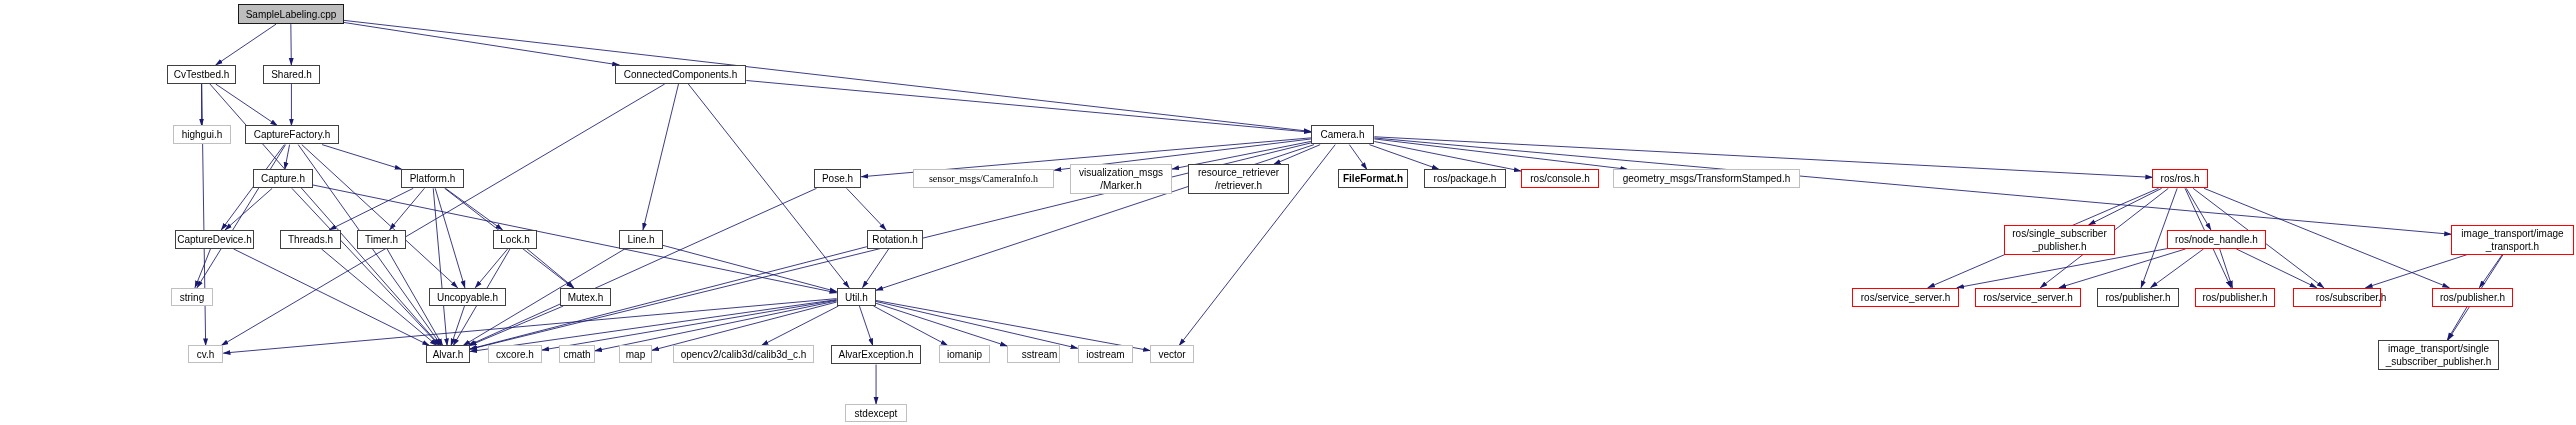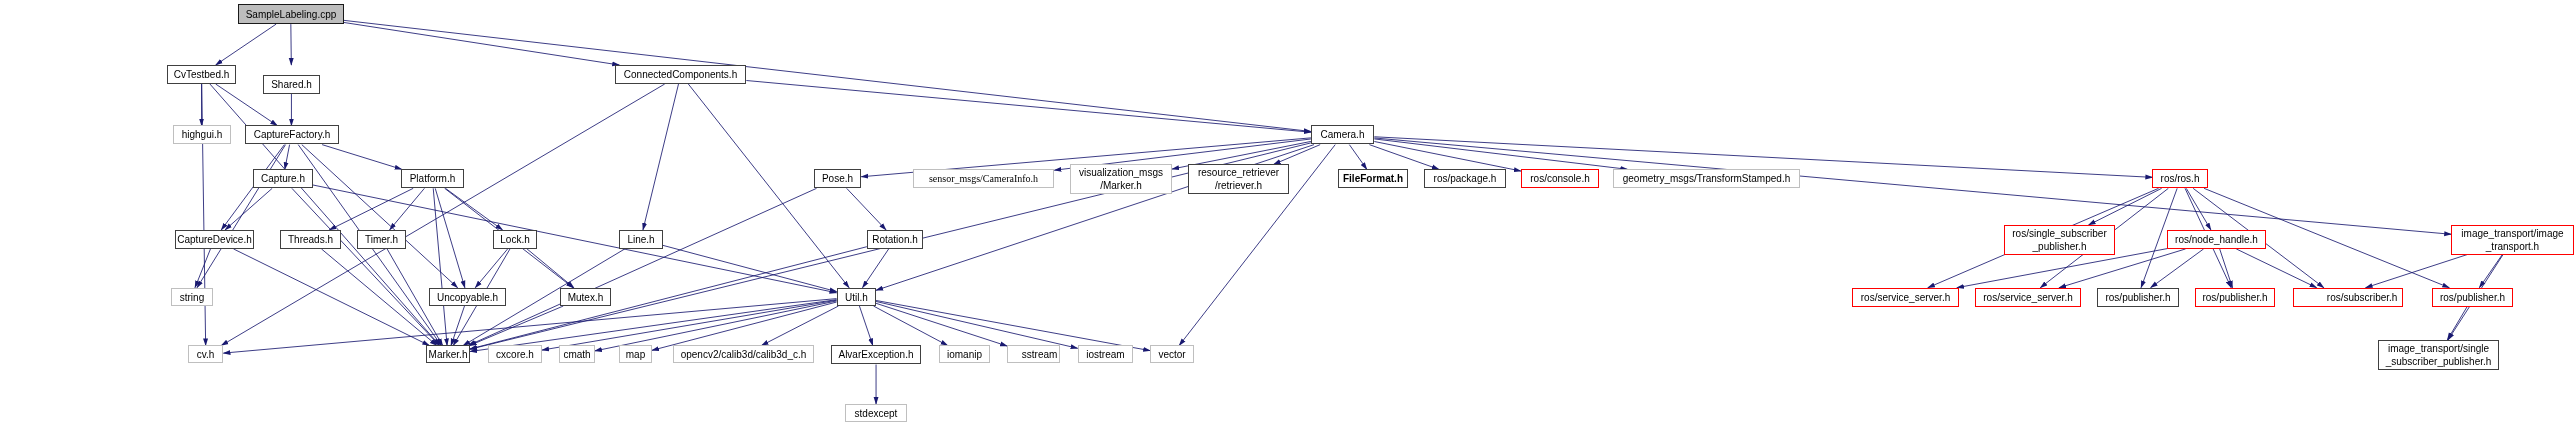--- a/index.html
+++ b/index.html
@@ -125,21 +125,21 @@
       <line x1="3126.560975609756" y1="353" x2="3051.439024390244" y2="408" stroke="#191970" stroke-width="1.2" marker-end="url(#arrow)"></line>
       <line x1="3149.4451219512193" y1="353" x2="3167.5548780487807" y2="408" stroke="#191970" stroke-width="1.2" marker-end="url(#arrow)"></line>
       <line x1="3172.987804878049" y1="353" x2="3287.012195121951" y2="408" stroke="#191970" stroke-width="1.2" marker-end="url(#arrow)"></line>
       <line x1="3500.5828220858893" y1="361" x2="3356.411042944785" y2="408" stroke="#191970" stroke-width="1.2" marker-end="url(#arrow)"></line>
       <line x1="3550.441717791411" y1="361" x2="3517.8588957055213" y2="408" stroke="#191970" stroke-width="1.2" marker-end="url(#arrow)"></line>
       <line x1="3551.4723926380366" y1="361" x2="3473.5276073619634" y2="482" stroke="#191970" stroke-width="1.2" marker-end="url(#arrow)"></line>
       <line x1="3500.4662576687115" y1="435" x2="3472.4969325153374" y2="482" stroke="#191970" stroke-width="1.2" marker-end="url(#arrow)"></line>
     </svg>
 <div class="node main" style="left: 238px; top: 4.2px; width: 106px; height: 20px;">SampleLabeling.cpp</div>
     <div class="node int" style="left: 167px; top: 65px; width: 69px; height: 19px;">CvTestbed.h</div>
-    <div class="node int" style="left: 263px; top: 65px; width: 57px; height: 19px; margin-top: 10px;">Shared.h</div>
+    <div class="node int" style="left: 263px; top: 65px; width: 57px; height: 19px;">Shared.h</div>
     <div class="node int" style="left: 615px; top: 65px; width: 131px; height: 19px;">ConnectedComponents.h</div>
     <div class="node ext" style="left: 173px; top: 125px; width: 58px; height: 19px;">highgui.h</div>
     <div class="node int" style="left: 245px; top: 125px; width: 94px; height: 19px;">CaptureFactory.h</div>
     <div class="node int" style="left: 1311px; top: 125px; width: 63px; height: 19px;">Camera.h</div>
     <div class="node int" style="left: 253px; top: 169px; width: 60px; height: 19px;">Capture.h</div>
     <div class="node int" style="left: 401px; top: 169px; width: 63px; height: 19px;">Platform.h</div>
     <div class="node int" style="left: 814px; top: 169px; width: 47px; height: 19px;">Pose.h</div>
     <div class="node ext" style="left: 913px; top: 169px; width: 141px; height: 19px; font-family: Liberation Serif, serif;">sensor_msgs/CameraInfo.h</div>
     <div class="node ext" style="left: 1070px; top: 164px; width: 102px; height: 30px;">visualization_msgs
 /Marker.h</div>
@@ -162,24 +162,24 @@
     <div class="node red" style="left: 2451px; top: 225px; width: 123px; height: 30px;">image_transport/image
 _transport.h</div>
     <div class="node ext" style="left: 171px; top: 288px; width: 42px; height: 18.3px;">string</div>
     <div class="node int" style="left: 429px; top: 288px; width: 77px; height: 18.3px;">Uncopyable.h</div>
     <div class="node int" style="left: 560px; top: 288px; width: 51px; height: 18.3px;">Mutex.h</div>
     <div class="node int" style="left: 837px; top: 288px; width: 39px; height: 18.3px;">Util.h</div>
     <div class="node red" style="left: 1852px; top: 288px; width: 107px; height: 19px;">ros/service_server.h</div>
     <div class="node red" style="left: 1975px; top: 288px; width: 106px; height: 19px;">ros/service_server.h</div>
     <div class="node int" style="left: 2097px; top: 288px; width: 82px; height: 19px;">ros/publisher.h</div>
     <div class="node red" style="left: 2195px; top: 288px; width: 80px; height: 19px;">ros/publisher.h</div>
-    <div class="node red" style="left: 2293px; top: 288px; width: 110px; height: 19px; padding-left: 31px;">ros/subscriber.h</div>
+    <div class="node red" style="left: 2293px; top: 288px; width: 88px; height: 19px; padding-left: 31px;">ros/subscriber.h</div>
     <div class="node red" style="left: 2432px; top: 288px; width: 81px; height: 19px;">ros/publisher.h</div>
     <div class="node ext" style="left: 188px; top: 345px; width: 35px; height: 18.3px;">cv.h</div>
-    <div class="node int" style="left: 426px; top: 345px; width: 44px; height: 18.3px;">Marker.h</div>
+    <div class="node int" style="left: 426px; top: 345px; width: 44px; height: 18.3px;">Alvar.h</div>
     <div class="node ext" style="left: 488px; top: 345px; width: 54px; height: 18.3px;">cxcore.h</div>
     <div class="node ext" style="left: 559px; top: 345px; width: 36px; height: 18.3px;">cmath</div>
     <div class="node ext" style="left: 619px; top: 345px; width: 33px; height: 18.3px;">map</div>
     <div class="node ext" style="left: 673px; top: 345px; width: 141px; height: 18.3px;">opencv2/calib3d/calib3d_c.h</div>
     <div class="node int" style="left: 831px; top: 345px; width: 90px; height: 19px;">AlvarException.h</div>
     <div class="node ext" style="left: 939px; top: 345px; width: 51px; height: 18.3px;">iomanip</div>
     <div class="node ext" style="left: 1007px; top: 345px; width: 53px; height: 18.3px; padding-left: 15px;">sstream</div>
     <div class="node ext" style="left: 1078px; top: 345px; width: 55px; height: 18.3px;">iostream</div>
     <div class="node ext" style="left: 1150px; top: 345px; width: 44px; height: 18.3px;">vector</div>
     <div class="node int" style="left: 2378px; top: 340px; width: 121px; height: 30px;">image_transport/single

